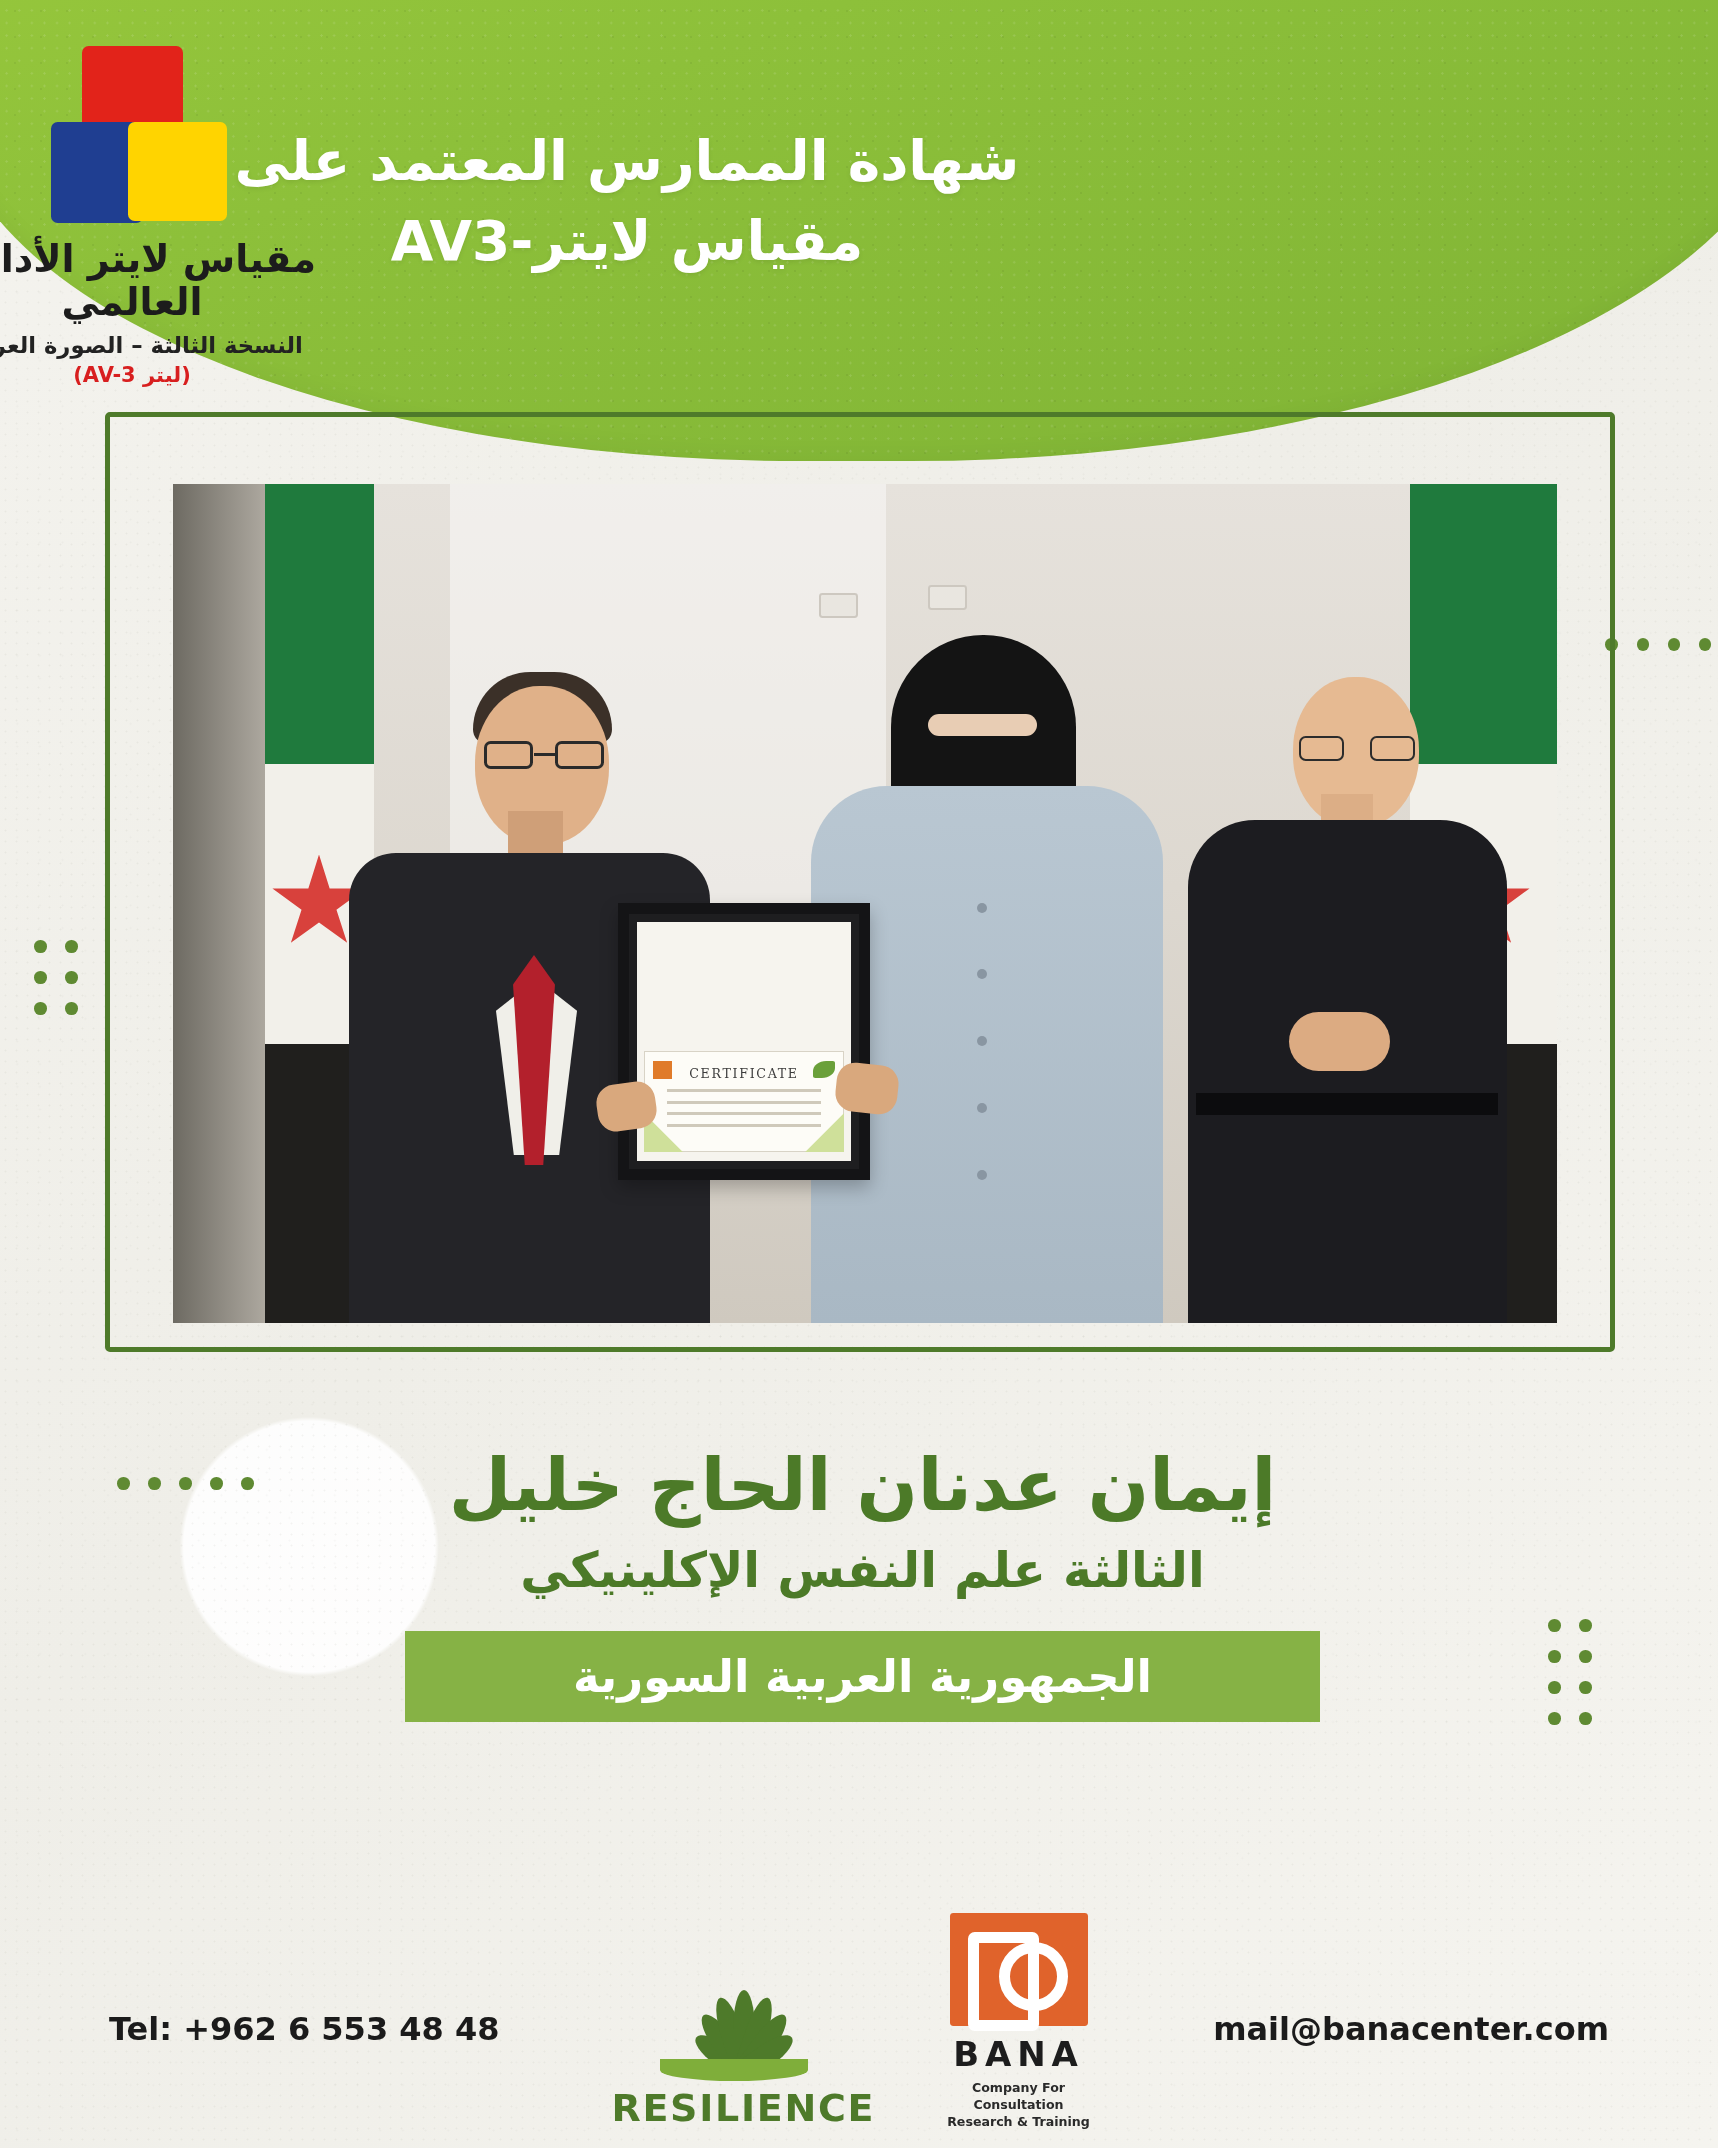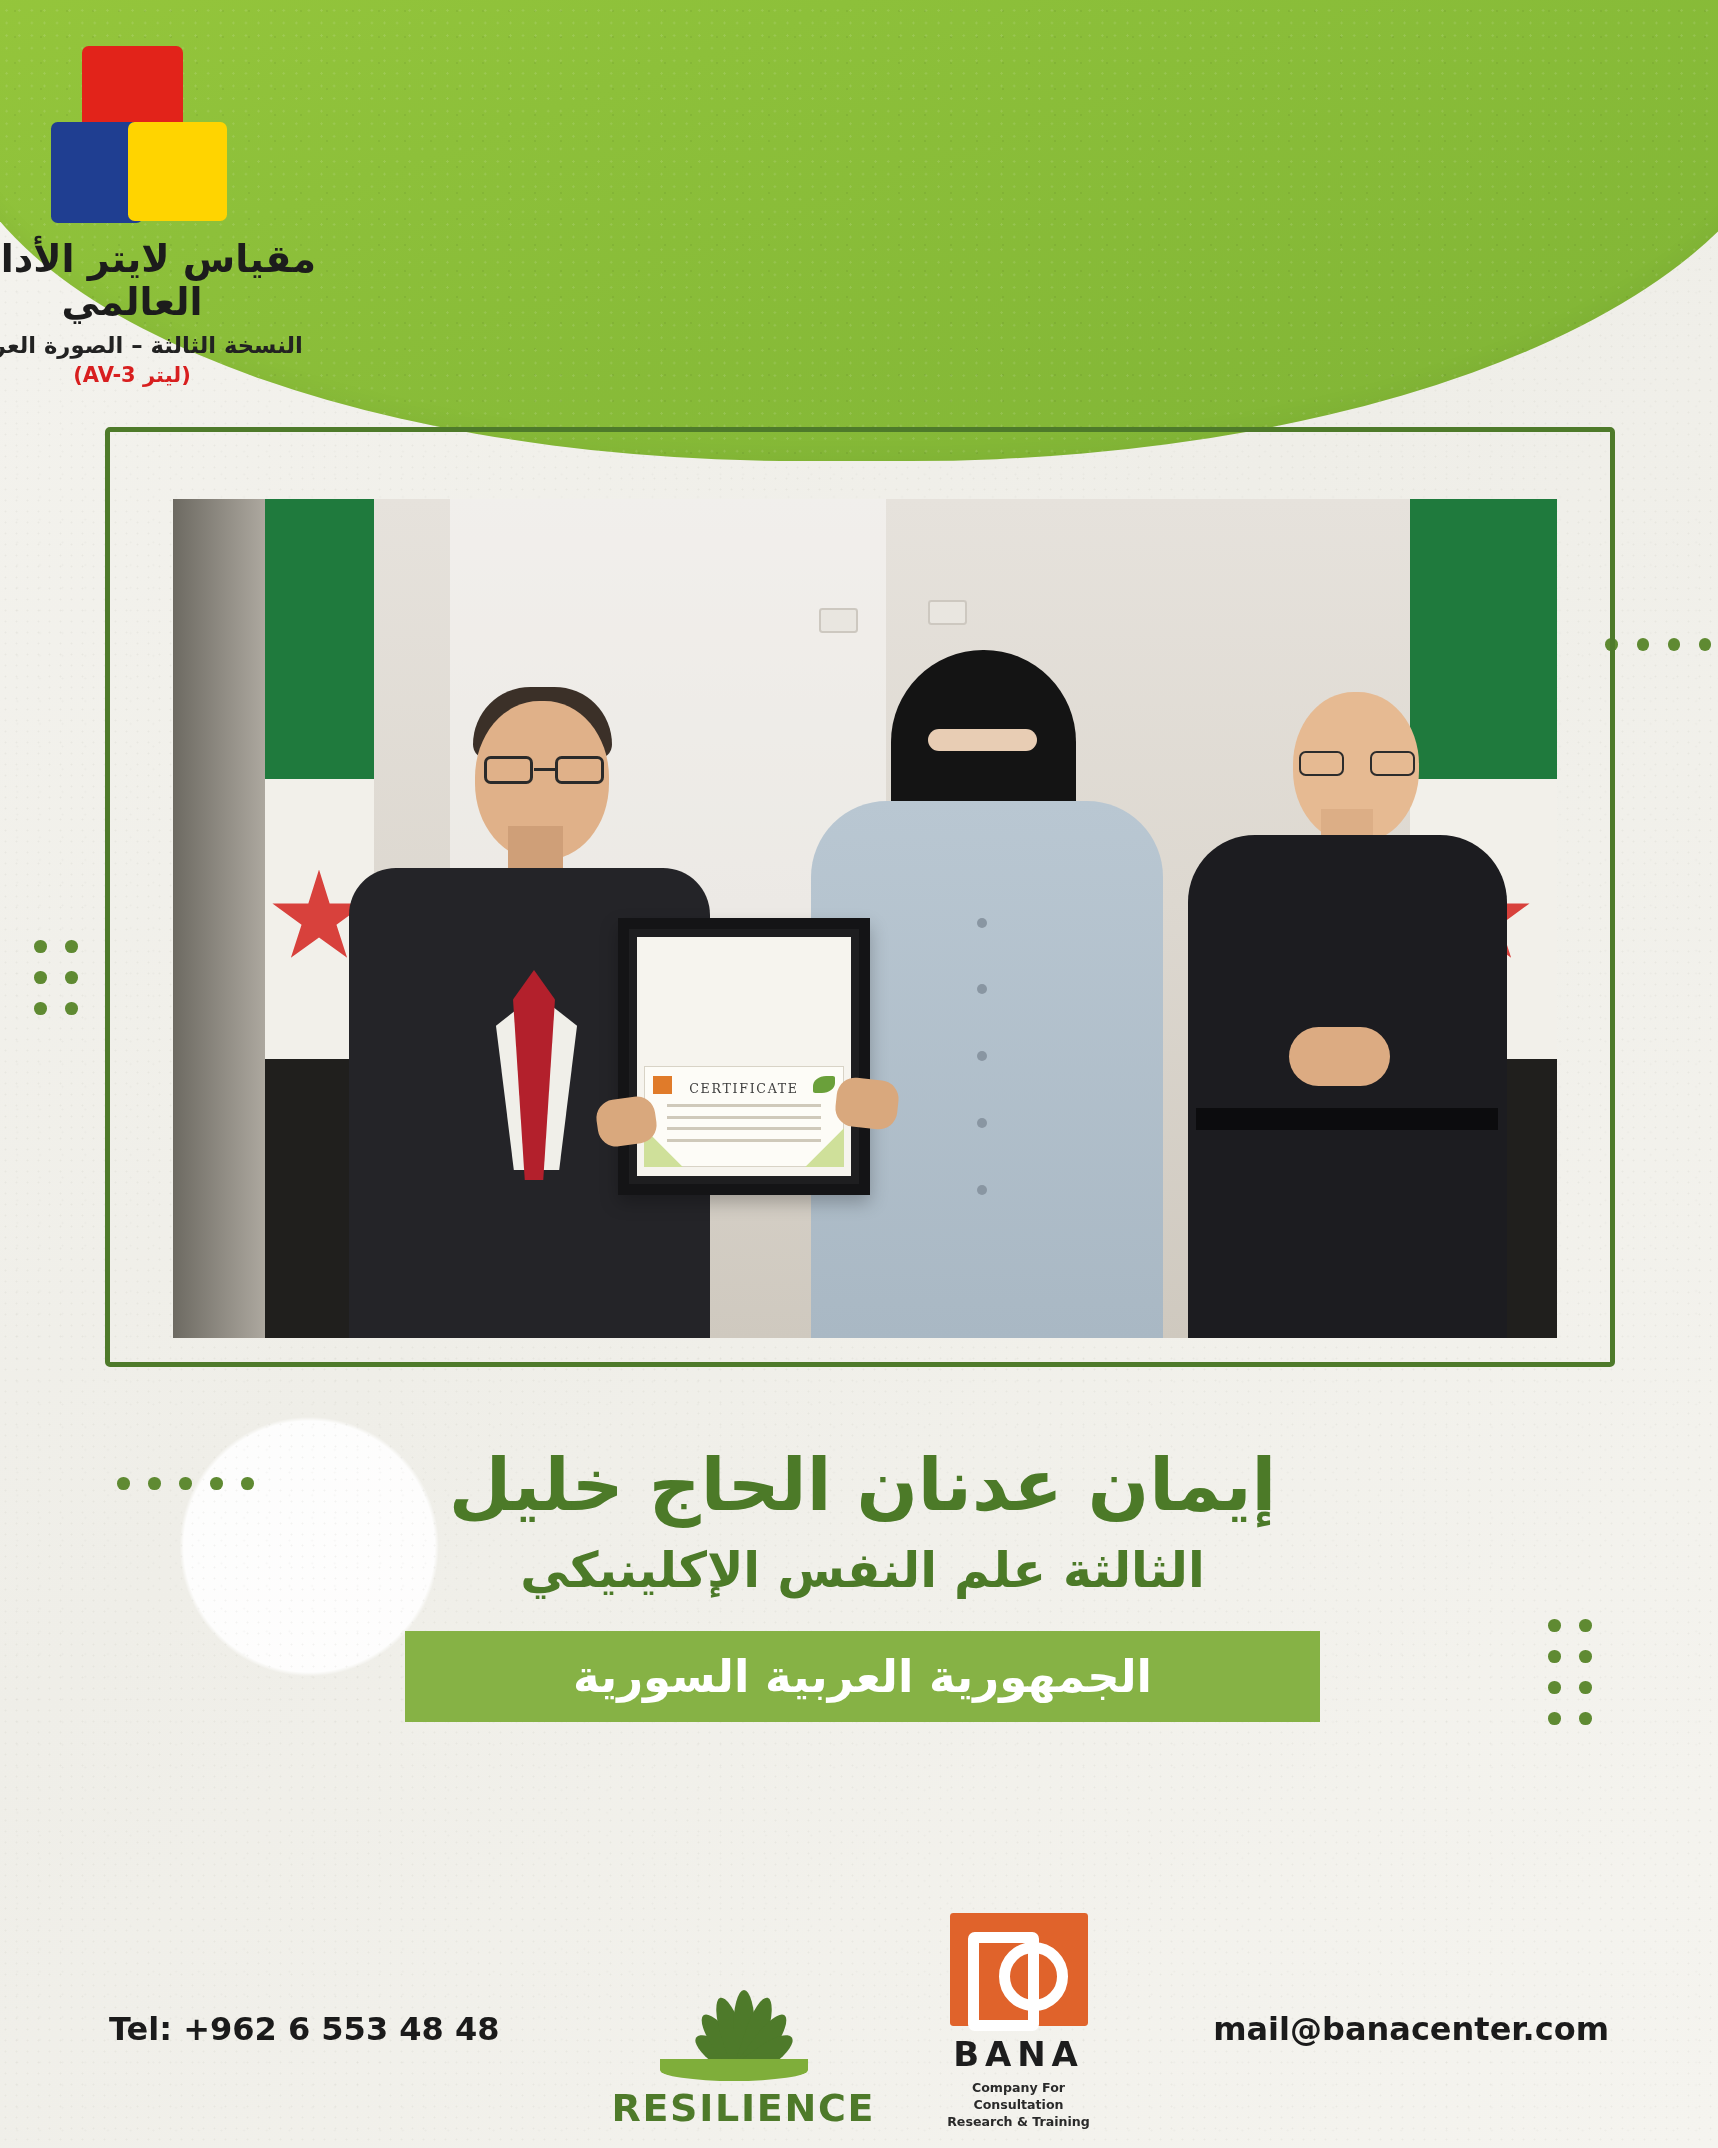--- a/index.html
+++ b/index.html
@@ -110,21 +110,21 @@
     font-size: 55px;
     font-weight: 700;
     line-height: 1.45;
     text-shadow: 0 1.7px 5px rgba(0,0,0,0.08);
     z-index: 6;
   }
 
   
   .photo-frame {
     position: absolute;
-    top: 427px;
+    top: 412px;
     left: 105px;
     width: 1510px;
     height: 940px;
     border: 5px solid #4e7a2a;
     border-radius: 5px;
     z-index: 7;
   }
   .photo {
     position: absolute;
     top: 67px;
@@ -378,20 +378,24 @@
     <div class="blocks">
       <span class="blk red"></span>
       <span class="blk blue"></span>
       <span class="blk yellow"></span>
     </div>
     <div class="brand-title">مقياس لايتر الأدائي العالمي</div>
     <div class="brand-sub">النسخة الثالثة – الصورة العربية</div>
     <div class="brand-code">(ليتر AV-3)</div>
   </div>
 
+  <div class="header-title">
+    <div>شهادة الممارس المعتمد على</div>
+    <div>مقياس لايتر-AV3</div>
+  </div>
 
   <div class="photo-frame">
     <div class="photo">
       <div class="scene">
         <div class="wall"></div>
         <div class="wall-strip"></div>
         <div class="wall-dark-l"></div>
         <div class="socket s1"></div>
         <div class="socket s2"></div>
 

